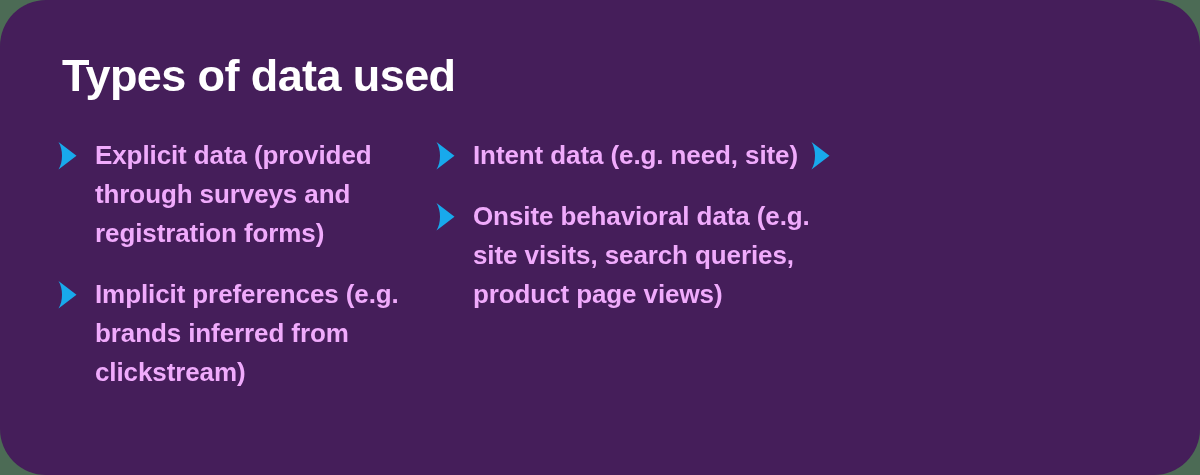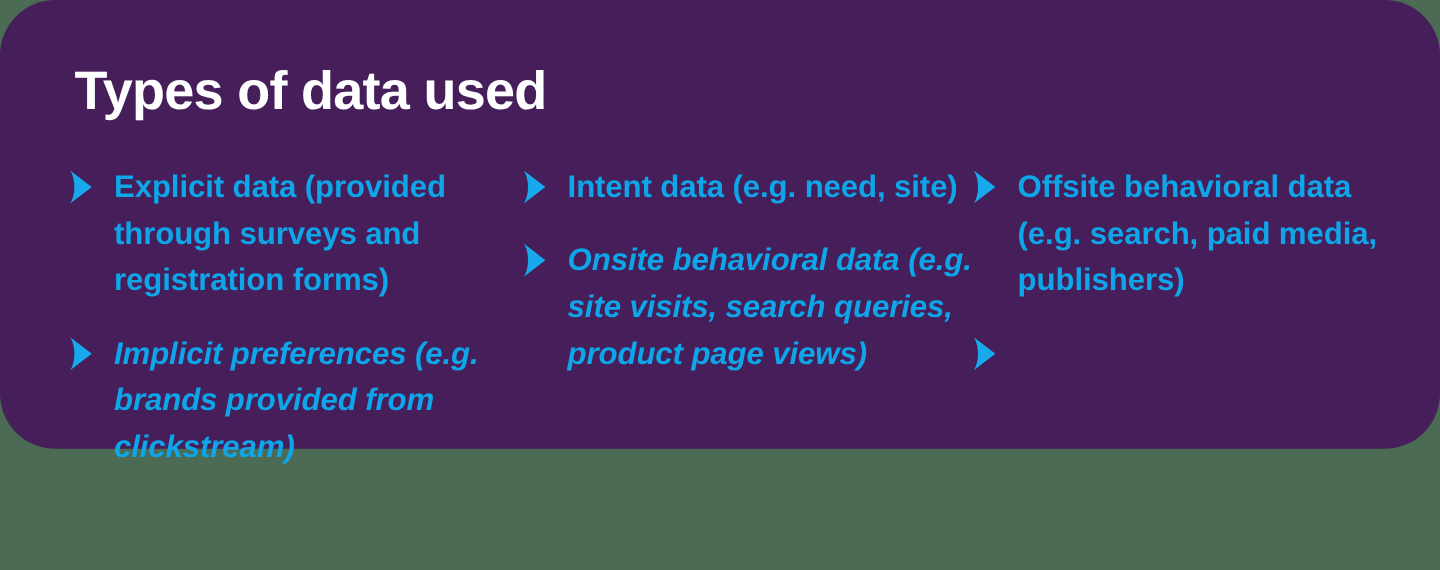--- a/index.html
+++ b/index.html
@@ -11,21 +11,21 @@
     height: 475px;
     background: #4c6b55;
     font-family: "Liberation Sans", sans-serif;
     overflow: hidden;
   }
   .card {
     position: absolute;
     left: 0;
     top: 0;
     width: 1200px;
-    height: 374px;
+    height: 475px;
     box-sizing: border-box;
     background: #451E5A;
     border-radius: 46px;
     padding: 0;
   }
   .card-title {
     position: absolute;
     left: 62px;
     top: 50px;
     margin: 0;
@@ -53,38 +53,38 @@
   .col-0 { width: 378px; }
   .col-1 { width: 375px; }
   .col-2 { width: 343px; }
 
   .bullet {
     display: flex;
     flex-direction: row;
     align-items: flex-start;
     margin-bottom: 22px;
   }
-  .bullet:last-child { margin-bottom: 0; font-style: italic; }
+  .bullet:last-child { margin-bottom: 0; }
 
   .arrow-icon {
     flex: 0 0 auto;
     width: 19px;
     height: 28px;
     margin-top: 6px;
     margin-right: 18px;
     display: block;
   }
   .arrow-icon svg {
     display: block;
     width: 19px;
     height: 28px;
   }
   .bullet-text {
     flex: 1 1 auto;
-    color: #0ea5e9;
+    color: #f0abfc;
     font-size: 26px;
     font-weight: bold;
     line-height: 39px;
     letter-spacing: -0.1px;
   }
 </style>
 </head>
 <body>
 
 <div class="card">
@@ -101,21 +101,21 @@
           </svg>
         </span>
         <span class="bullet-text">Explicit data (provided through surveys and registration forms)</span>
       </div>
       <div class="bullet">
         <span class="arrow-icon">
           <svg viewBox="0 0 19 28" xmlns="http://www.w3.org/2000/svg">
             <path d="M0.5 0 L18.5 13.8 L0.5 27.6 C5.2 20.2 5.2 7.4 0.5 0 Z" fill="#18A9EC"></path>
           </svg>
         </span>
-        <span class="bullet-text">Implicit preferences (e.g. brands provided from clickstream)</span>
+        <span class="bullet-text">Implicit preferences (e.g. brands inferred from clickstream)</span>
       </div>
     </div>
 
     <div class="column col-1">
       <div class="bullet">
         <span class="arrow-icon">
           <svg viewBox="0 0 19 28" xmlns="http://www.w3.org/2000/svg">
             <path d="M0.5 0 L18.5 13.8 L0.5 27.6 C5.2 20.2 5.2 7.4 0.5 0 Z" fill="#18A9EC"></path>
           </svg>
         </span>
@@ -131,25 +131,17 @@
       </div>
     </div>
 
     <div class="column col-2">
       <div class="bullet">
         <span class="arrow-icon">
           <svg viewBox="0 0 19 28" xmlns="http://www.w3.org/2000/svg">
             <path d="M0.5 0 L18.5 13.8 L0.5 27.6 C5.2 20.2 5.2 7.4 0.5 0 Z" fill="#18A9EC"></path>
           </svg>
         </span>
-        <span class="bullet-text">Offsite behavioral data (e.g. search, paid media, publishers)</span>
-      </div>
-      <div class="bullet">
-        <span class="arrow-icon">
-          <svg viewBox="0 0 19 28" xmlns="http://www.w3.org/2000/svg">
-            <path d="M0.5 0 L18.5 13.8 L0.5 27.6 C5.2 20.2 5.2 7.4 0.5 0 Z" fill="#18A9EC"></path>
-          </svg>
-        </span>
       </div>
     </div>
 
   </div>
 </div>
 
 </body></html>

